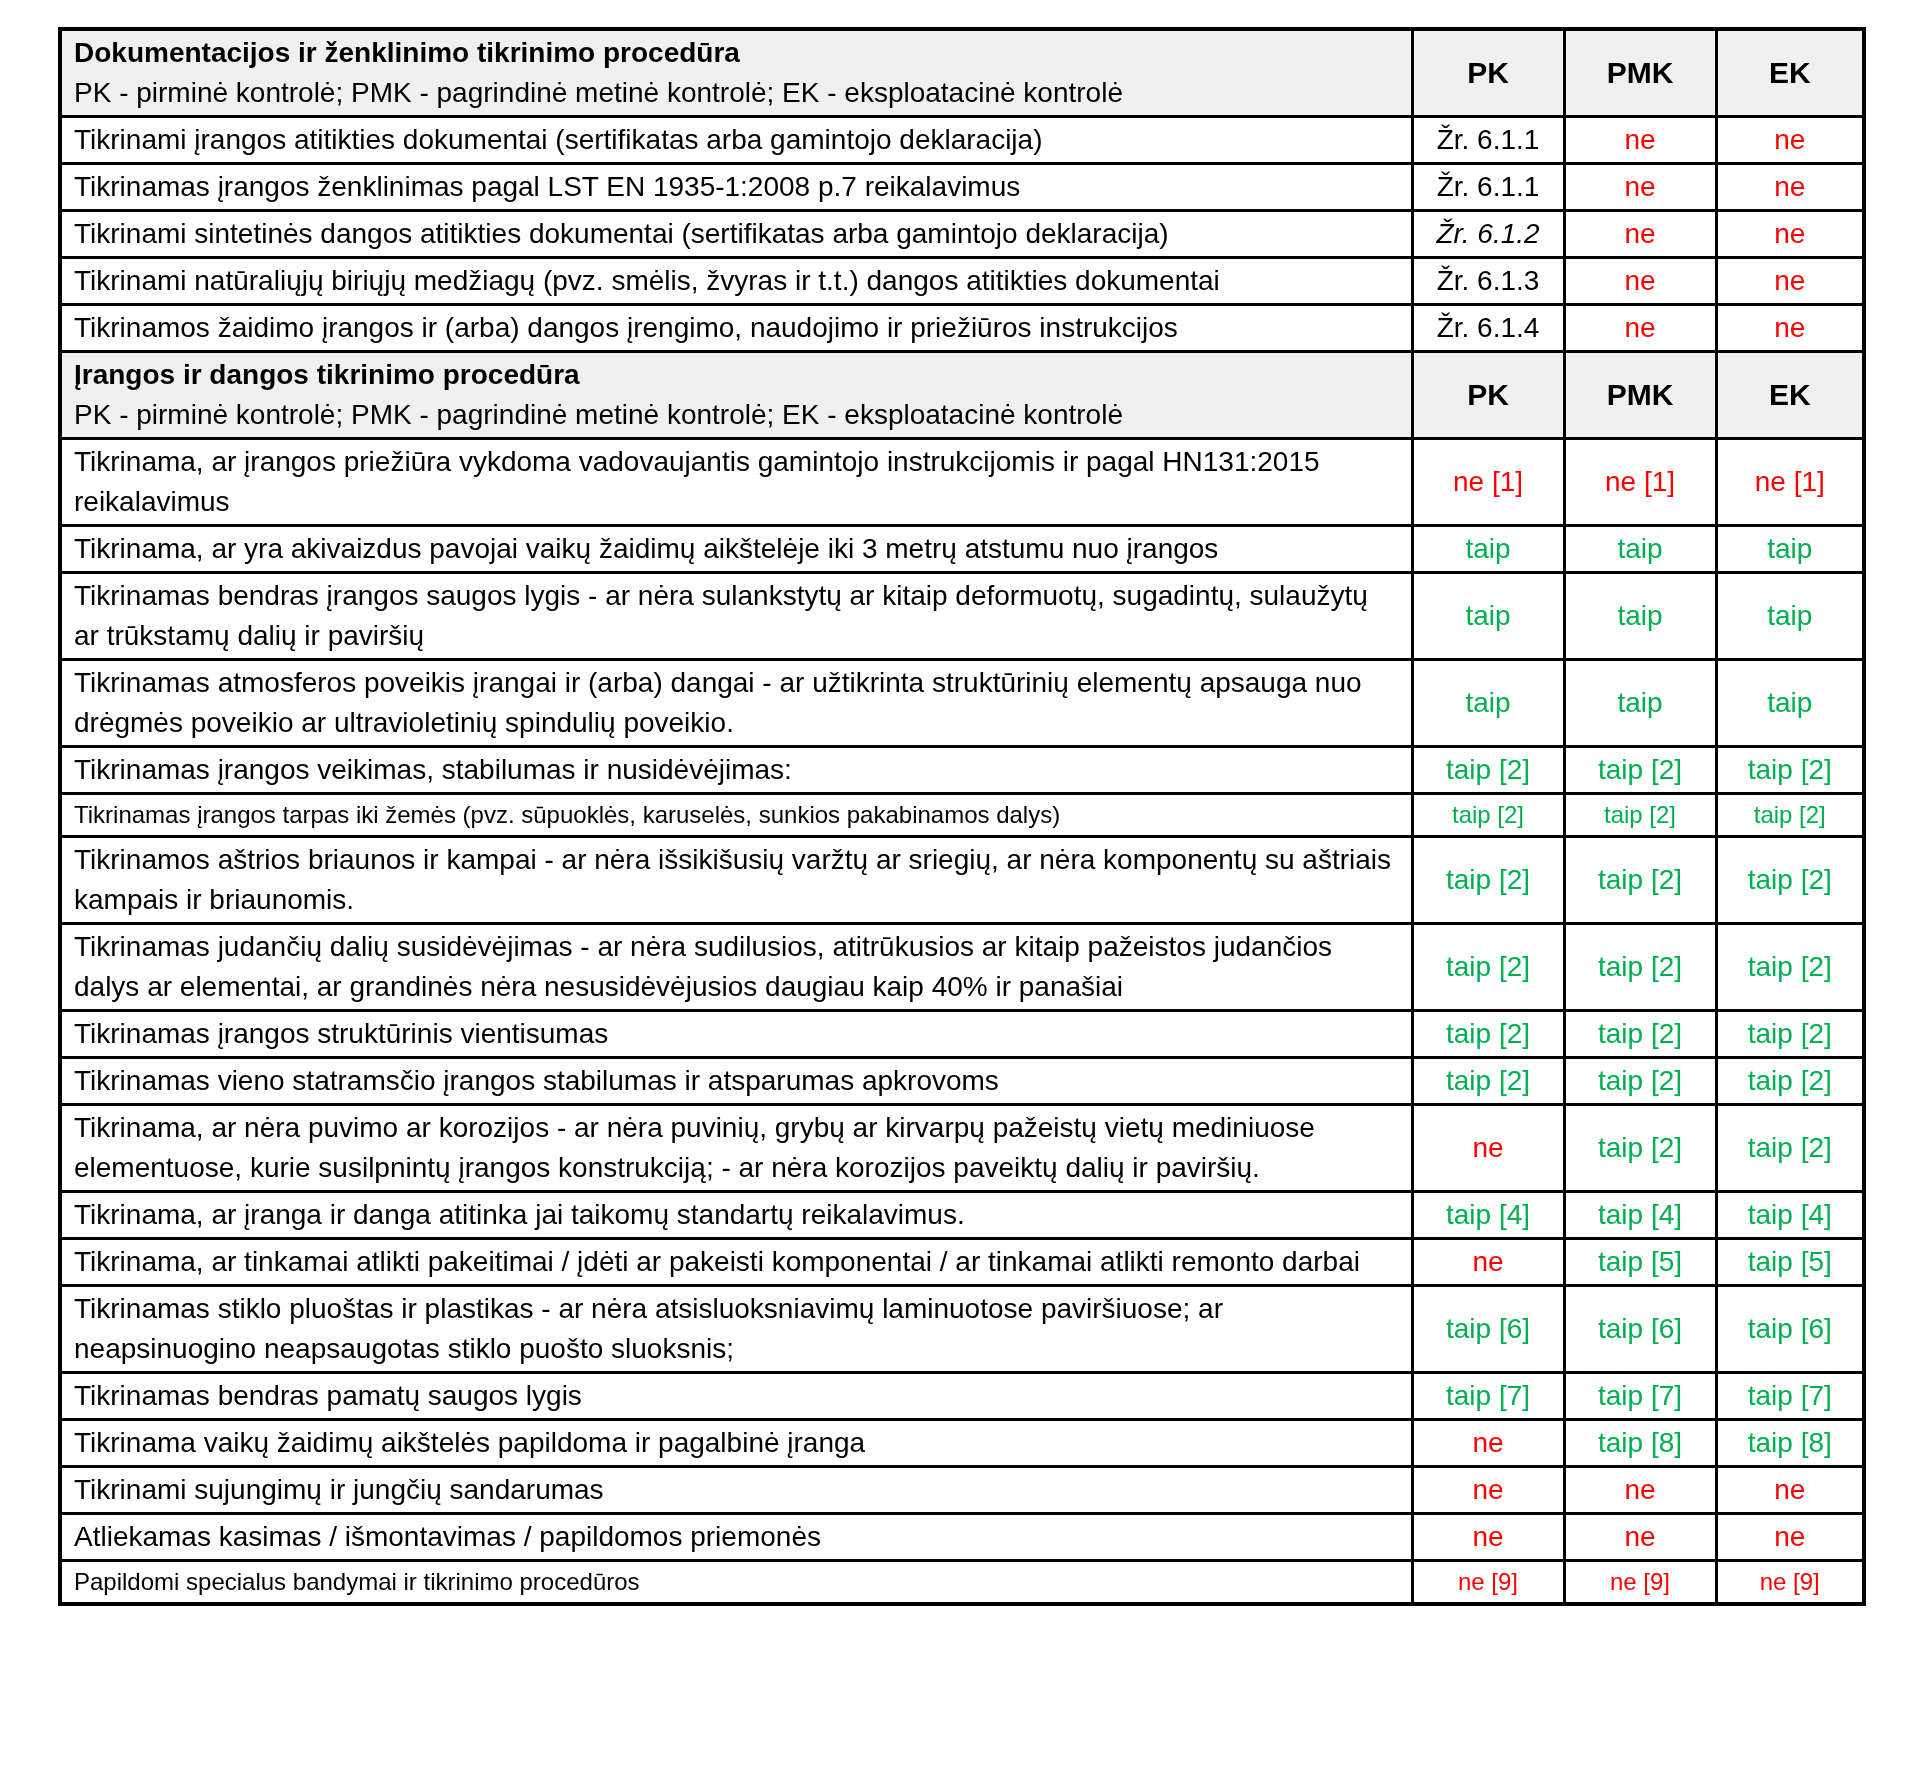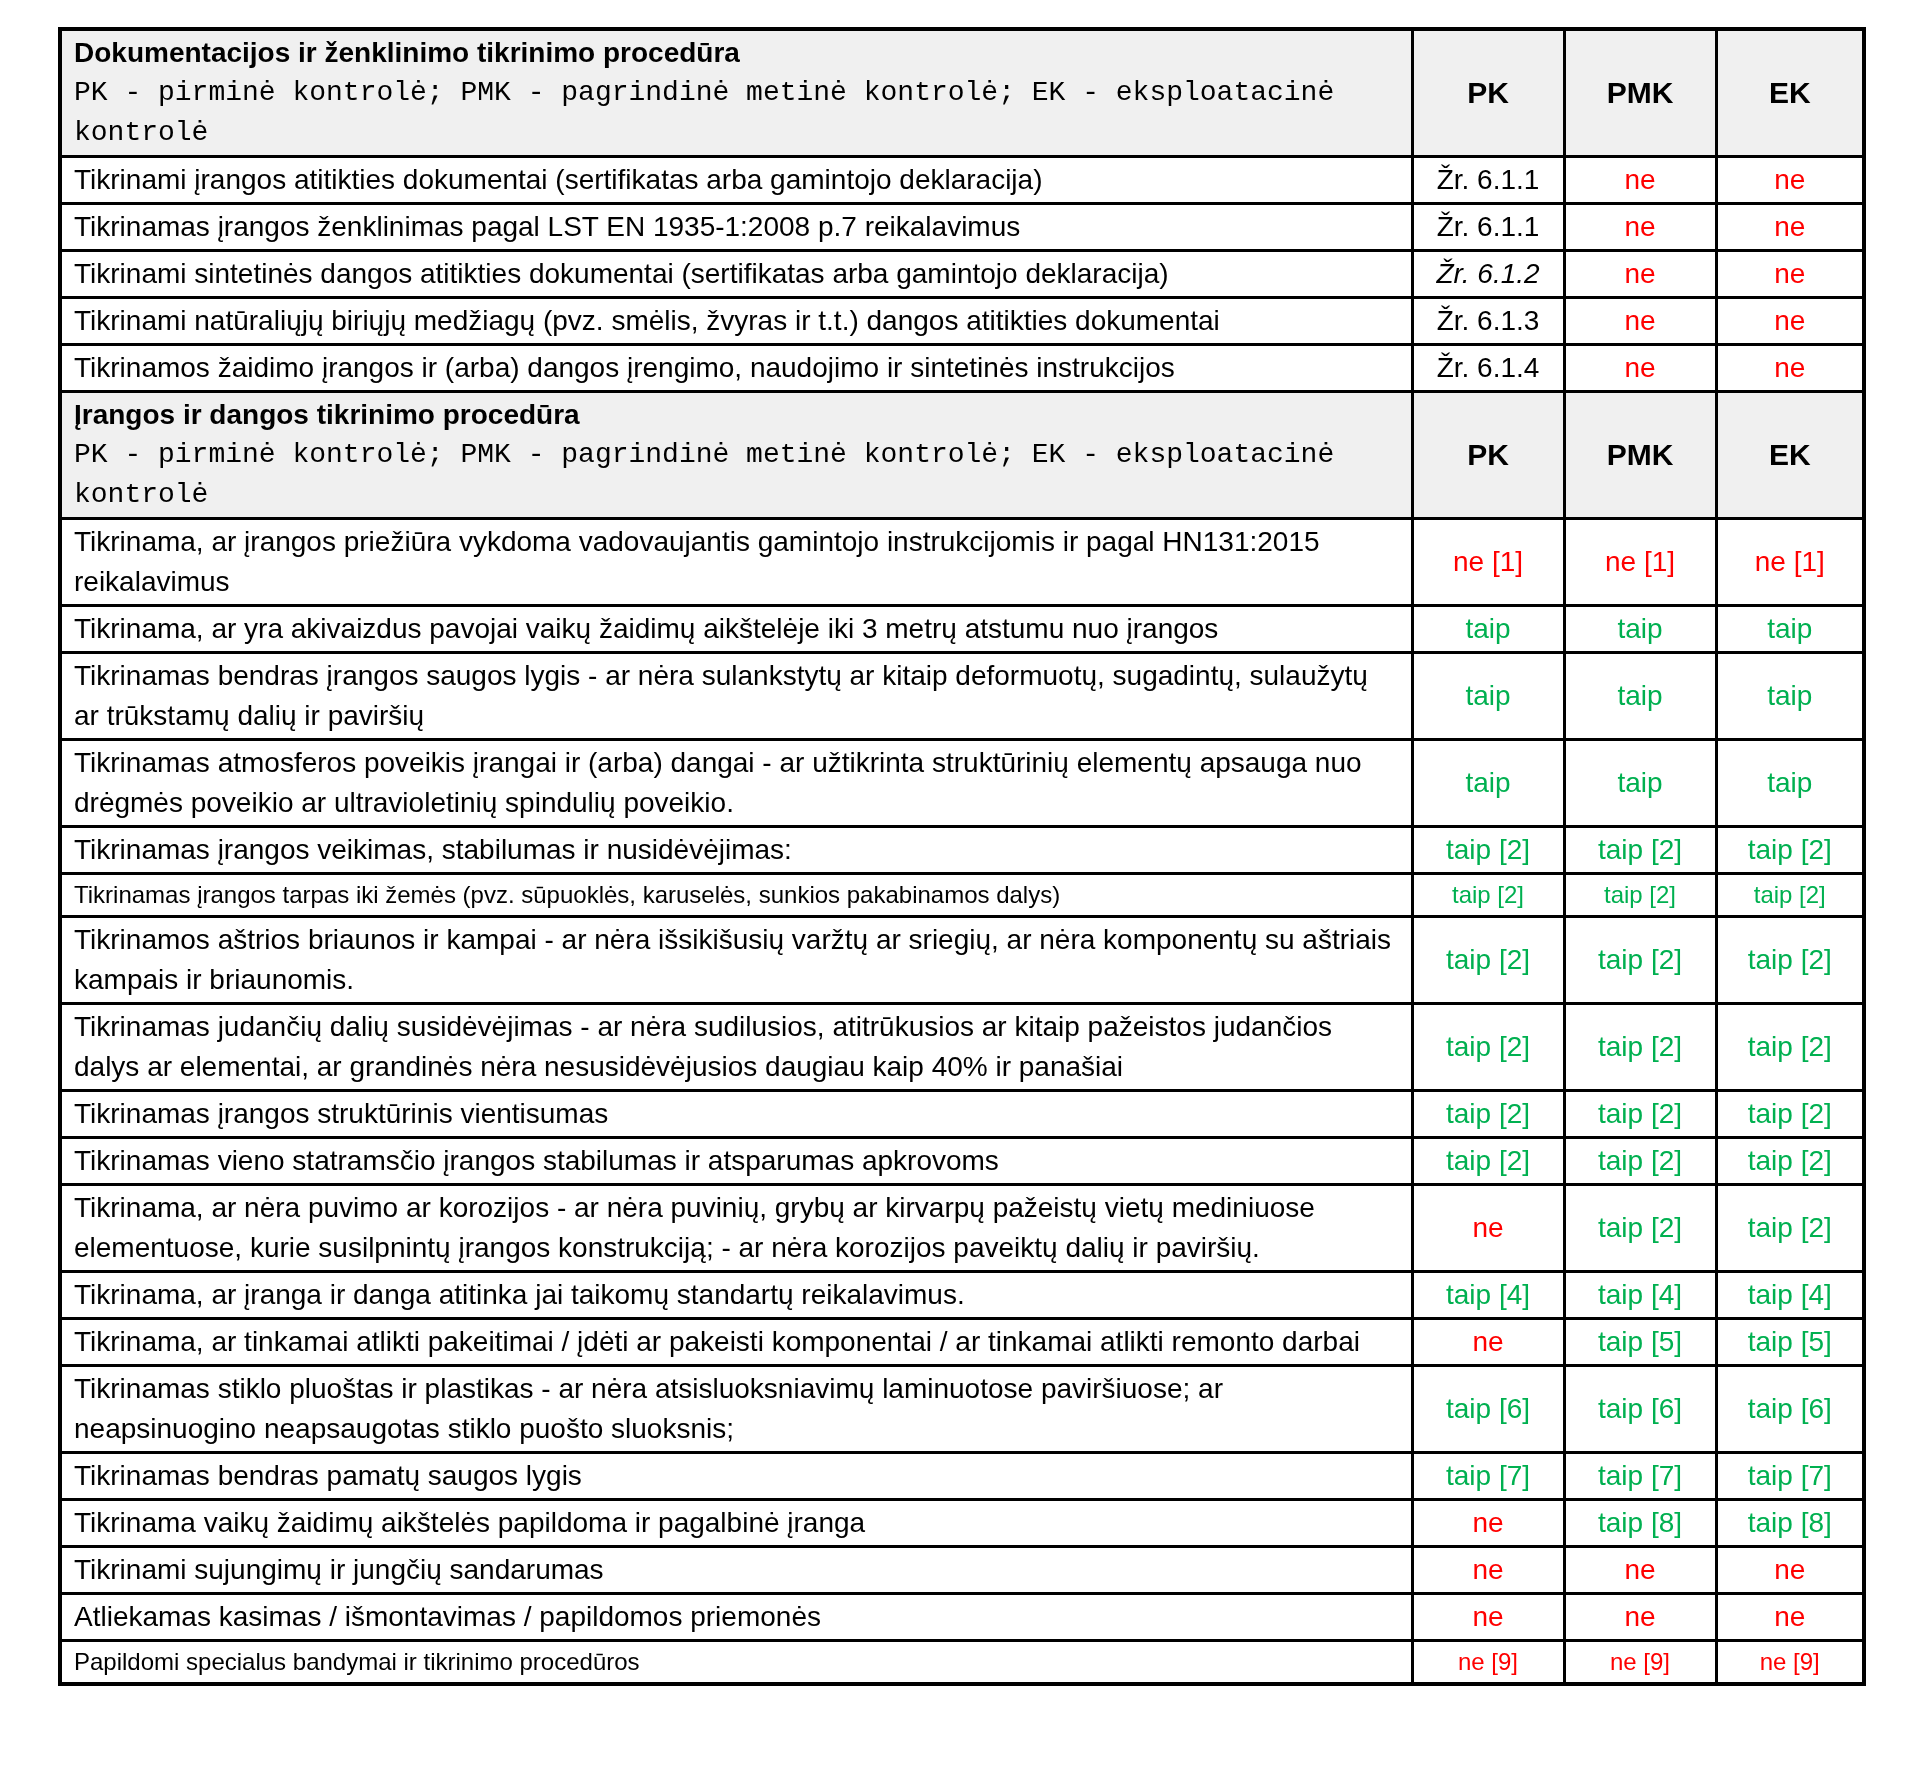--- a/index.html
+++ b/index.html
@@ -28,21 +28,21 @@
     font-size: 28px;
     line-height: 40px;
     vertical-align: middle;
     overflow: hidden;
     word-wrap: break-word;
   }
   td.desc { text-align: left; }
   td.val  { text-align: center; padding: 2px 4px; }
   tr.section td { background: #f0f0f0; }
   .sec-title { font-weight: bold; }
-  .sec-sub   { font-weight: normal; font-family: Liberation Mono, monospace; }
+  .sec-sub   { font-weight: normal; }
   td.col-h { font-weight: bold; font-size: 30px; text-align: center; }
   tr.small td { font-size: 24px; line-height: 36px; }
 </style>
 </head>
 <body>
 
 <div class="page">
   <table class="doc-table">
     <colgroup>
       <col style="width:1352px">
@@ -78,21 +78,21 @@
           <td class="val" style="color: rgb(255, 0, 0);">ne</td>
           <td class="val" style="color: rgb(255, 0, 0);">ne</td>
         </tr>
         <tr>
           <td class="desc">Tikrinami natūraliųjų biriųjų medžiagų (pvz. smėlis, žvyras ir t.t.) dangos atitikties dokumentai</td>
           <td class="val" style="color: rgb(0, 0, 0);">Žr. 6.1.3</td>
           <td class="val" style="color: rgb(255, 0, 0);">ne</td>
           <td class="val" style="color: rgb(255, 0, 0);">ne</td>
         </tr>
         <tr>
-          <td class="desc">Tikrinamos žaidimo įrangos ir (arba) dangos įrengimo, naudojimo ir sintetinės instrukcijos</td>
+          <td class="desc">Tikrinamos žaidimo įrangos ir (arba) dangos įrengimo, naudojimo ir priežiūros instrukcijos</td>
           <td class="val" style="color: rgb(0, 0, 0);">Žr. 6.1.4</td>
           <td class="val" style="color: rgb(255, 0, 0);">ne</td>
           <td class="val" style="color: rgb(255, 0, 0);">ne</td>
         </tr>
         <tr class="section">
           <td class="desc">
             <div class="sec-title">Įrangos ir dangos tikrinimo procedūra</div>
             <div class="sec-sub">PK - pirminė kontrolė; PMK - pagrindinė metinė kontrolė; EK - eksploatacinė kontrolė</div>
           </td>
           <td class="val col-h">PK</td>

